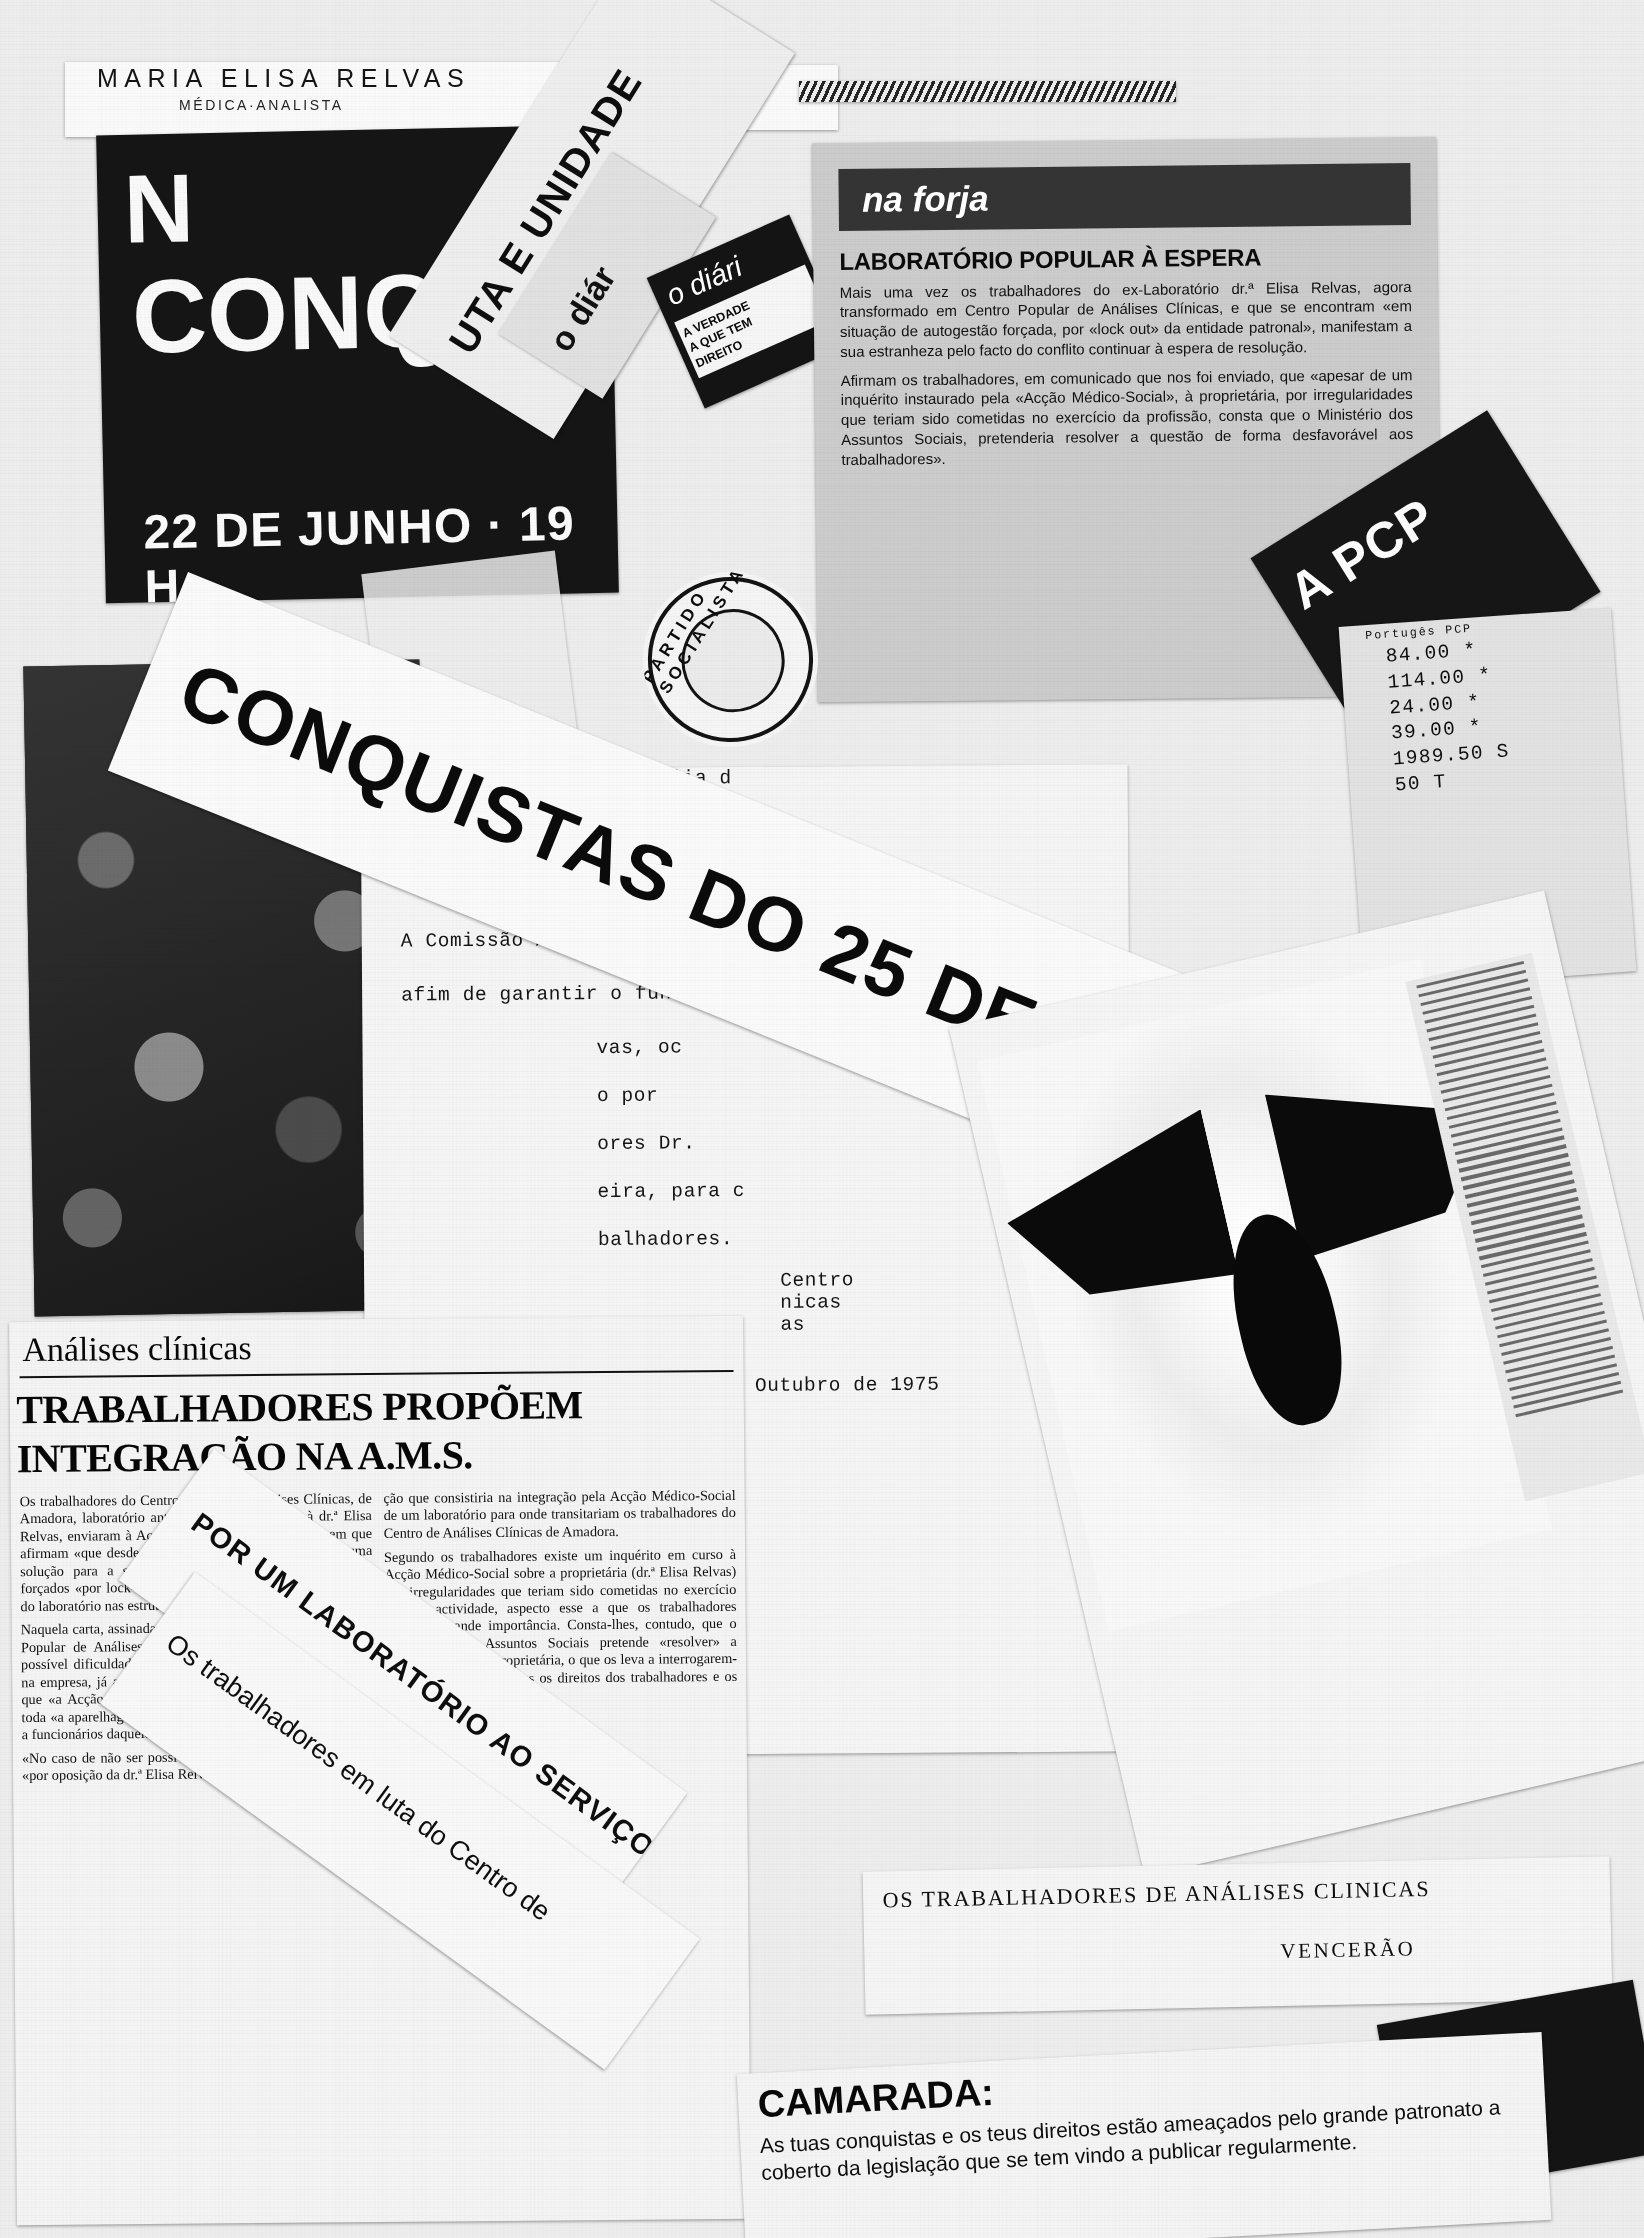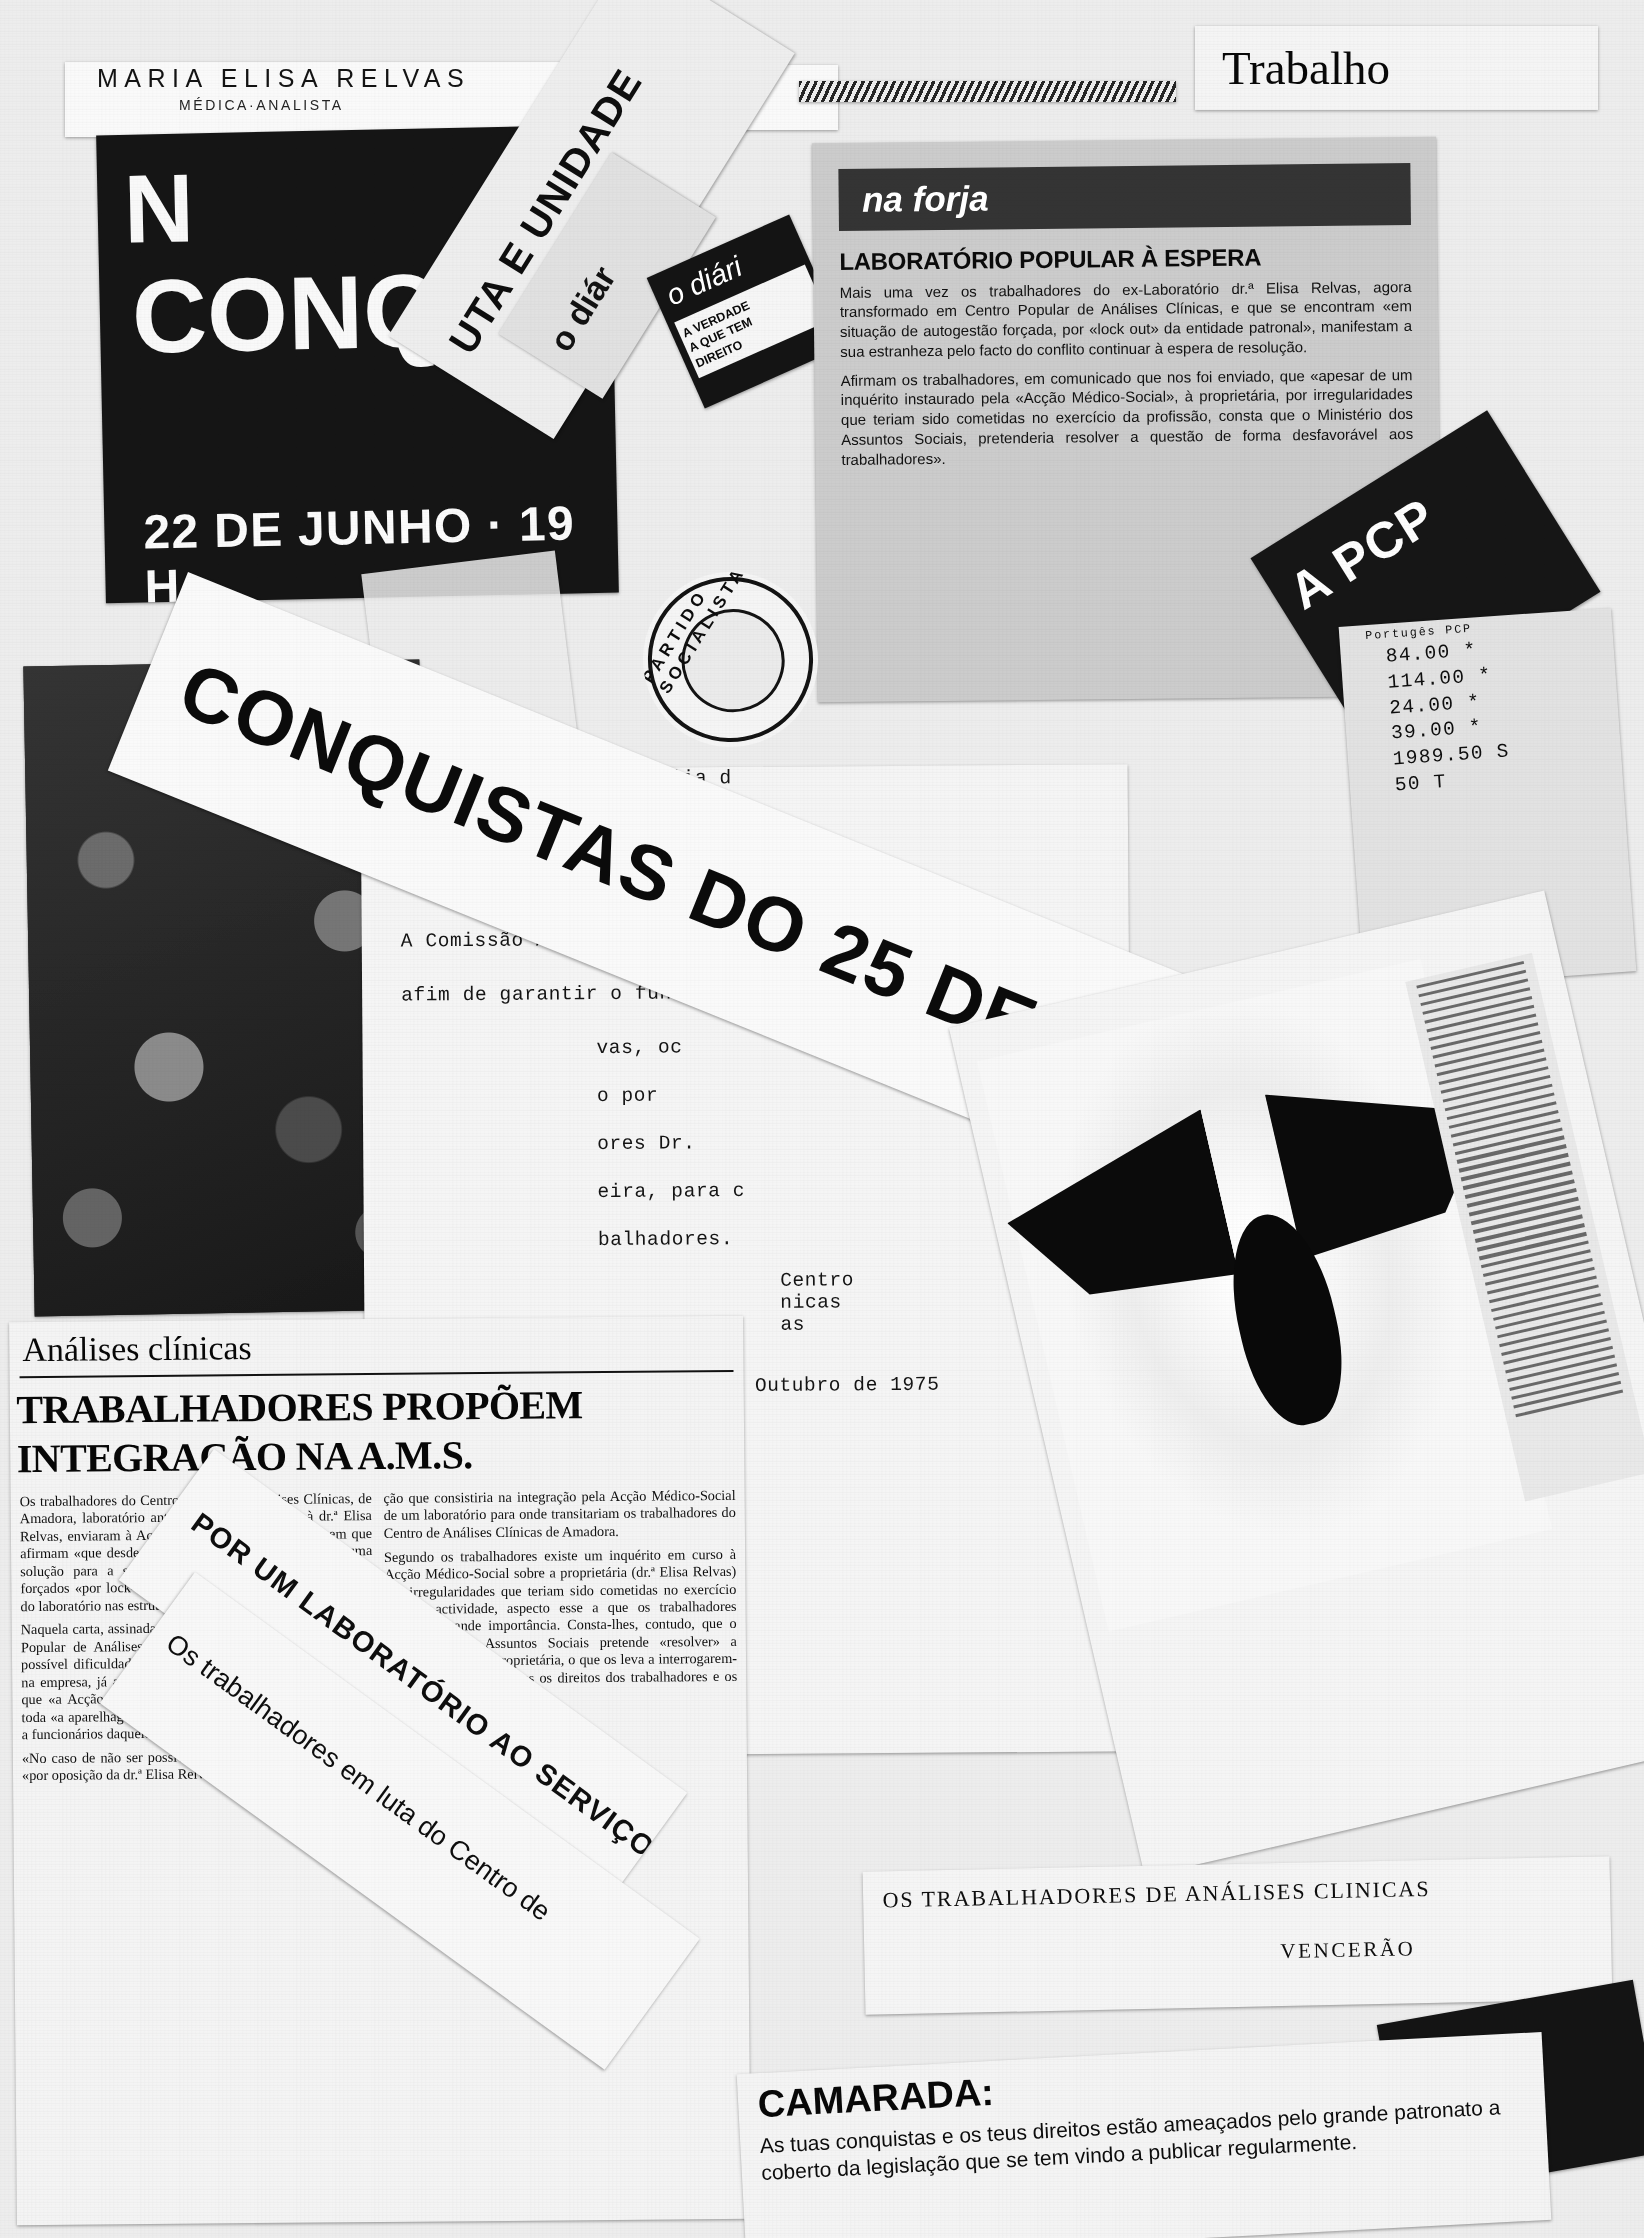--- a/index.html
+++ b/index.html
@@ -133,23 +133,20 @@
   </div>
 
   <div class="clip" id="c-addr">
     <div>LISBOA</div>
     <div>R. LUCIANO CORDEIRO</div>
     <div>R. PROJECTADA H C</div>
   </div>
 
   <div class="clip" id="c-hatch"></div>
 
-  <div class="clip" id="c-trab">
-    <span>Trabalho</span>
-  </div>
 
   <div class="clip dark" id="c-poster">
     <div class="l1">N</div>
     <div class="l2">CONQUI</div>
     <div class="l3">22 DE JUNHO · 19 H</div>
   </div>
 
   <div class="clip" id="c-luta">
     <span>UTA E UNIDADE</span>
   </div>

